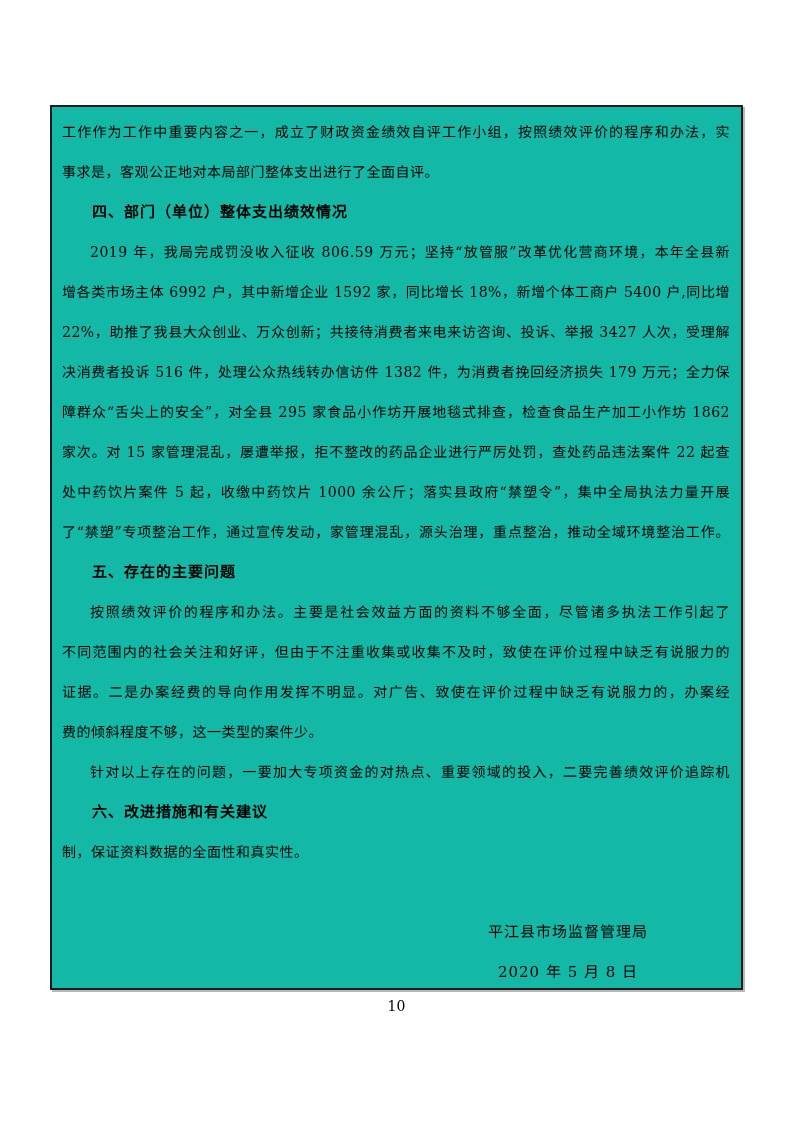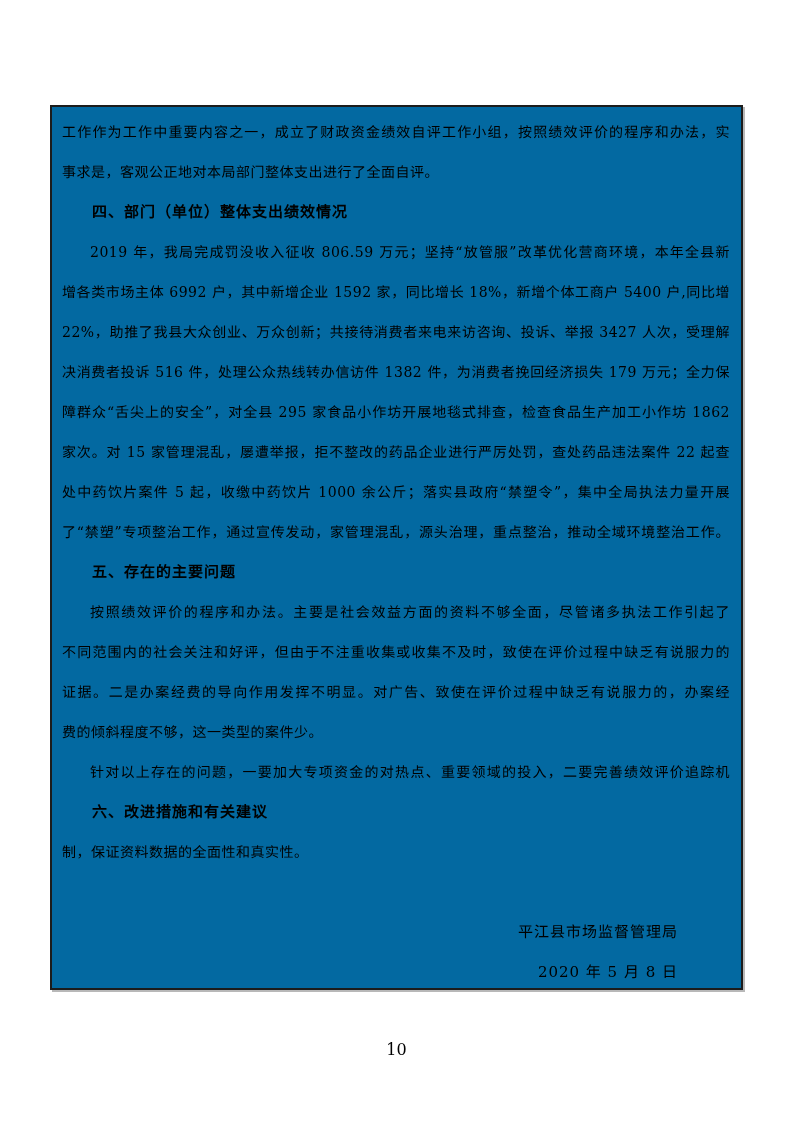--- a/index.html
+++ b/index.html
@@ -17,21 +17,21 @@
   }
   .page-box {
     position: absolute;
     left: 50px;
     top: 105px;
     width: 693px;
     height: 885px;
     border: 2px solid #1c1c1c;
     box-sizing: border-box;
     box-shadow: 2px 2px 0 rgba(0,0,0,0.28);
-    background: #0369a1;
+    background: #14b8a6;
   }
   .content {
     padding: 5px 11px 0 10px;
   }
   .line {
     height: 40px;
     line-height: 40px;
     font-size: 14px;
     letter-spacing: 0.5px;
     white-space: normal;
@@ -47,33 +47,33 @@
   .hd {
     font-family: Liberation Serif, serif;
     font-weight: bold;
     font-size: 15px;
     letter-spacing: 1px;
     text-indent: 2em;
   }
   .signature {
     margin: 40px 52px 0 auto;
     width: 220px;
-    text-align: right;
+    text-align: center;
   }
   .signature .line {
     font-size: 15px;
     letter-spacing: 1px;
   }
   .page-number {
     position: absolute;
-    top: 1040px;
+    top: 996px;
     left: 0;
     width: 100%;
     text-align: center;
-    font-size: 16px;
+    font-size: 14px;
     line-height: 20px;
   }
 </style>
 </head>
 <body>
 
 <div class="page-box">
   <div class="content">
     <div class="line just">工作作为工作中重要内容之一，成立了财政资金绩效自评工作小组，按照绩效评价的程序和办法，实</div>
     <div class="line">事求是，客观公正地对本局部门整体支出进行了全面自评。</div>

